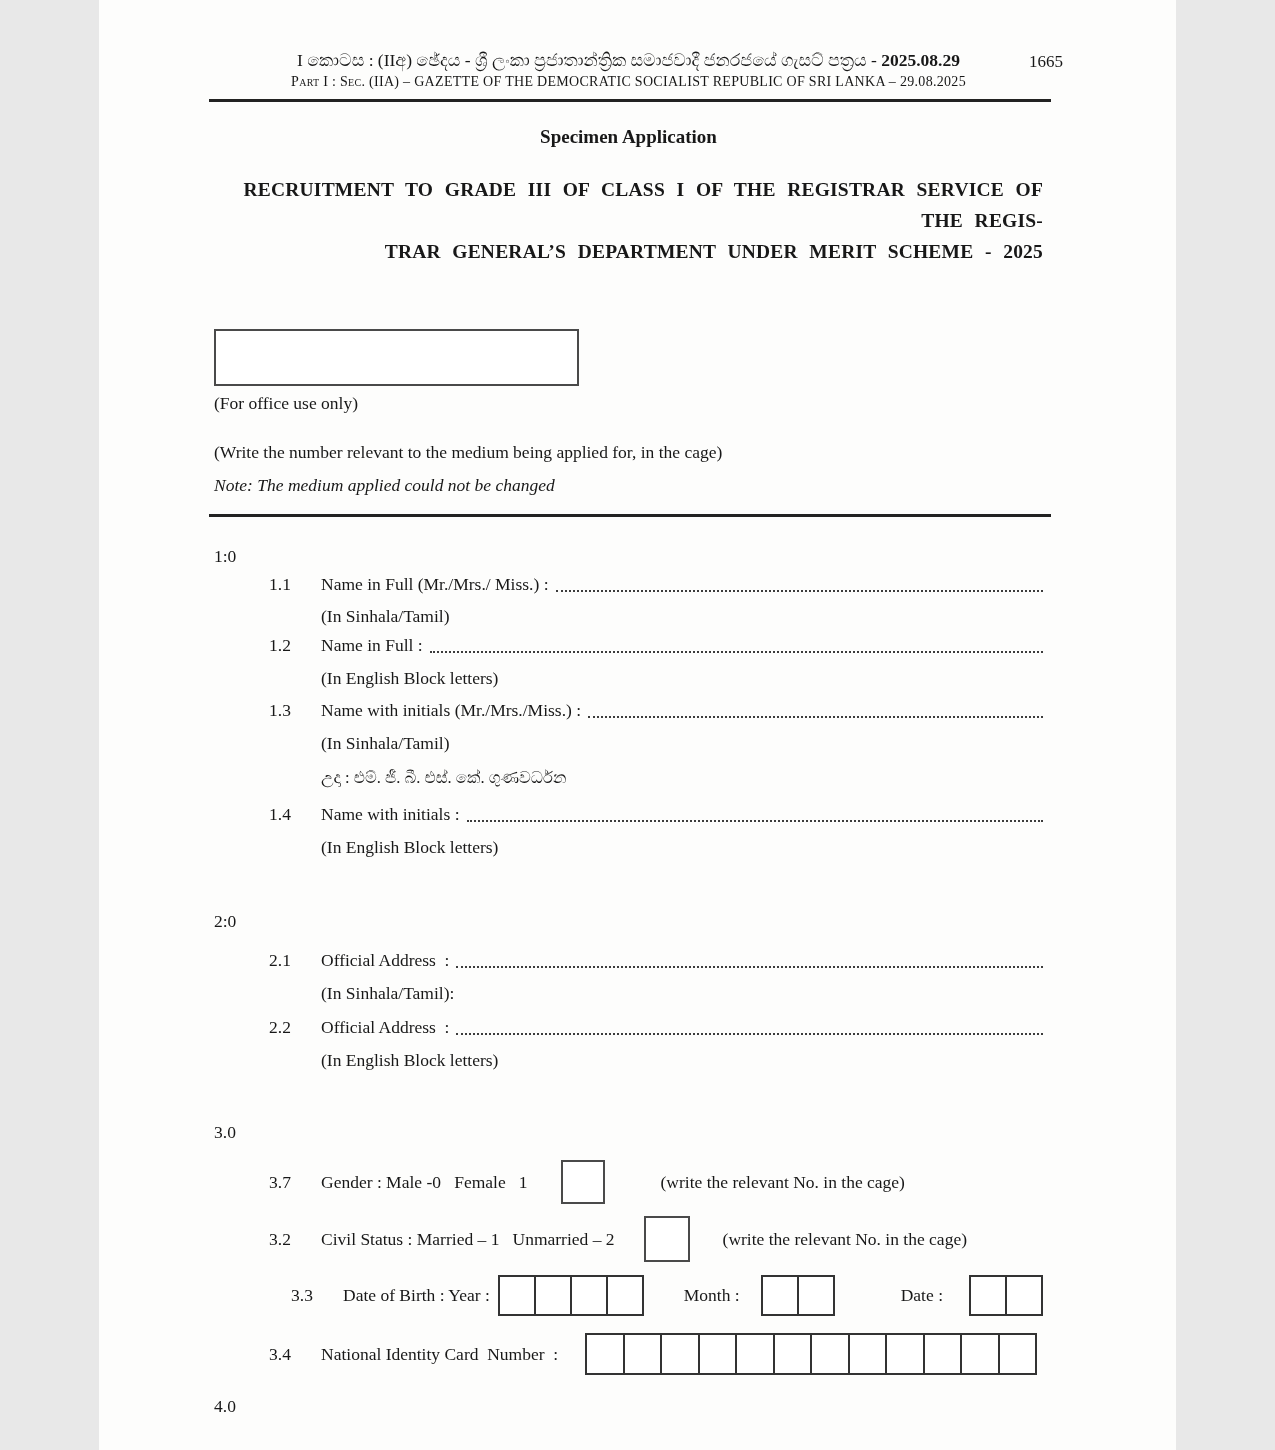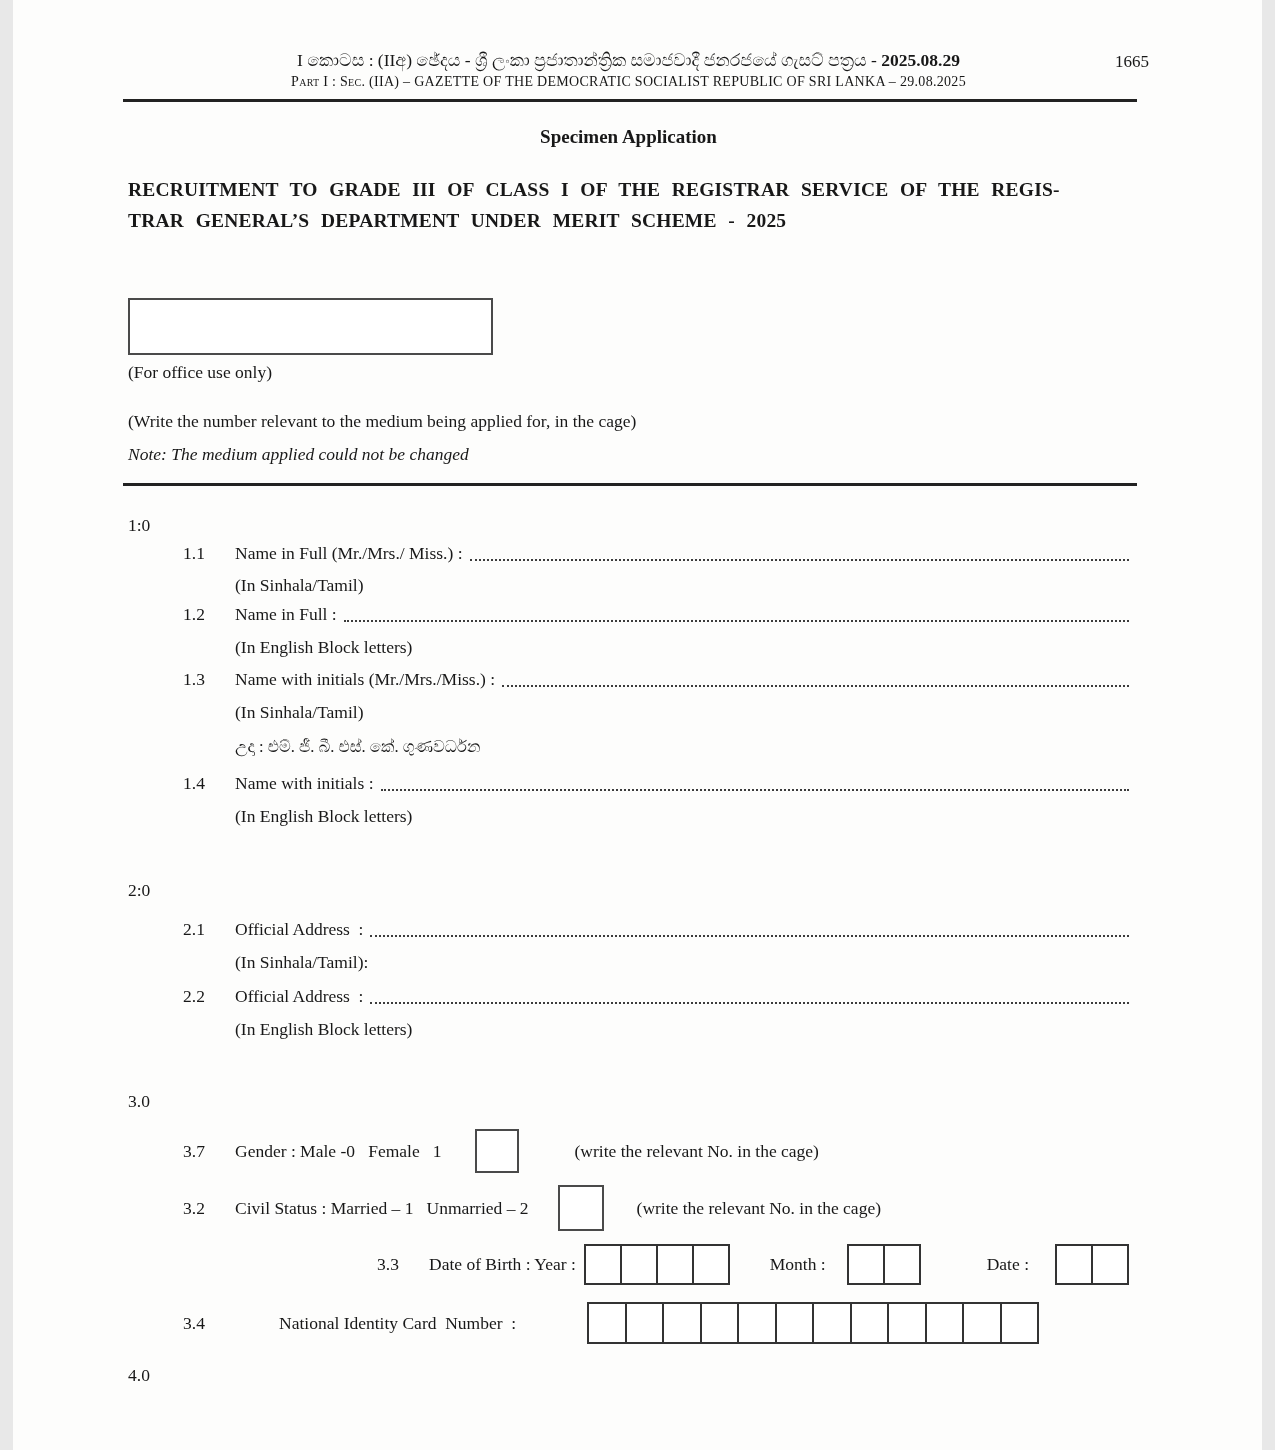--- a/index.html
+++ b/index.html
@@ -1,31 +1,31 @@
 <!DOCTYPE html>
 <html><head>
 <meta charset="utf-8">
 <style>
   html,body { margin:0; padding:0; background:#e8e8e8; }
   .page {
-    width:1249px; height:1450px; margin:0 auto; background:#fdfdfc;
+    width:1077px; height:1450px; margin:0 auto; background:#fdfdfc;
     font-family:"Liberation Serif", "DejaVu Serif", serif; color:#181818;
     position:relative; overflow:hidden; box-sizing:border-box;
   }
   .inner { padding:50px 133px 0 115px; position:relative; }
 
   
   .h1row { position:relative; text-align:center; font-size:17.5px; white-space:nowrap; }
   .h1row .date { font-weight:bold; }
   .pageno { position:absolute; right:-20px; top:2px; font-size:17px; }
   .h2row { text-align:center; font-size:14px; font-variant:small-caps; letter-spacing:0.3px; margin-top:3px; }
   .rule { border:none; border-top:3px solid #222; margin:9px -8px 0 -5px; }
 
   .title { text-align:center; font-weight:bold; font-size:19px; margin-top:24px; }
-  .heading { text-align:left; font-weight:bold; font-size:19.5px; line-height:31px; margin-top:26px; word-spacing:6.5px; letter-spacing:0.2px; }
+  .heading { text-align:right; font-weight:bold; font-size:19.5px; line-height:31px; margin-top:26px; word-spacing:6.5px; letter-spacing:0.2px; }
 
   
   .office-box { width:361px; height:53px; border:2px solid #4a4a4a; margin-top:62px; background:#fff; }
   .caption { font-size:17.5px; margin-top:7px; }
   .instruction { font-size:17.5px; margin-top:28px; }
   .medium-row { display:flex; align-items:center; margin-top:13px; }
   .medium-label { font-size:17.5px; white-space:pre; }
   .medium-cage { width:62px; height:46px; border:2px solid #4a4a4a; margin-left:28px; background:#fff; }
   .note { font-size:17.5px; margin-top:12px;font-style:italic; }
   .rule2 { border:none; border-top:3px solid #222; margin:18px -8px 0 -5px; }
@@ -66,21 +66,21 @@
   #r31 .cage-note { margin-left:56px; }
   #r32 { margin-top:12px; }
   #r32 .cage-note { margin-left:33px; }
   #r33 { margin-top:13px;justify-content:flex-end; }
   #r33 .ylabel { white-space:pre; }
   #r33 .cells { margin-left:8px; }
   #r33 .mlabel { margin-left:40px; white-space:pre; }
   #r33 .mcells { margin-left:21px; }
   #r33 .dlabel { margin-left:66px; white-space:pre; }
   #r33 .dcells { margin-left:26px; }
-  #r34 { margin-top:17px;gap:44px; }
+  #r34 { margin-top:17px; }
   #r34 .cells { margin-left:27px; }
   #s4head { margin-top:21px; }
 </style>
 </head>
 <body>
 
 <div class="page">
   <div class="inner">
 
     <div class="h1row">

